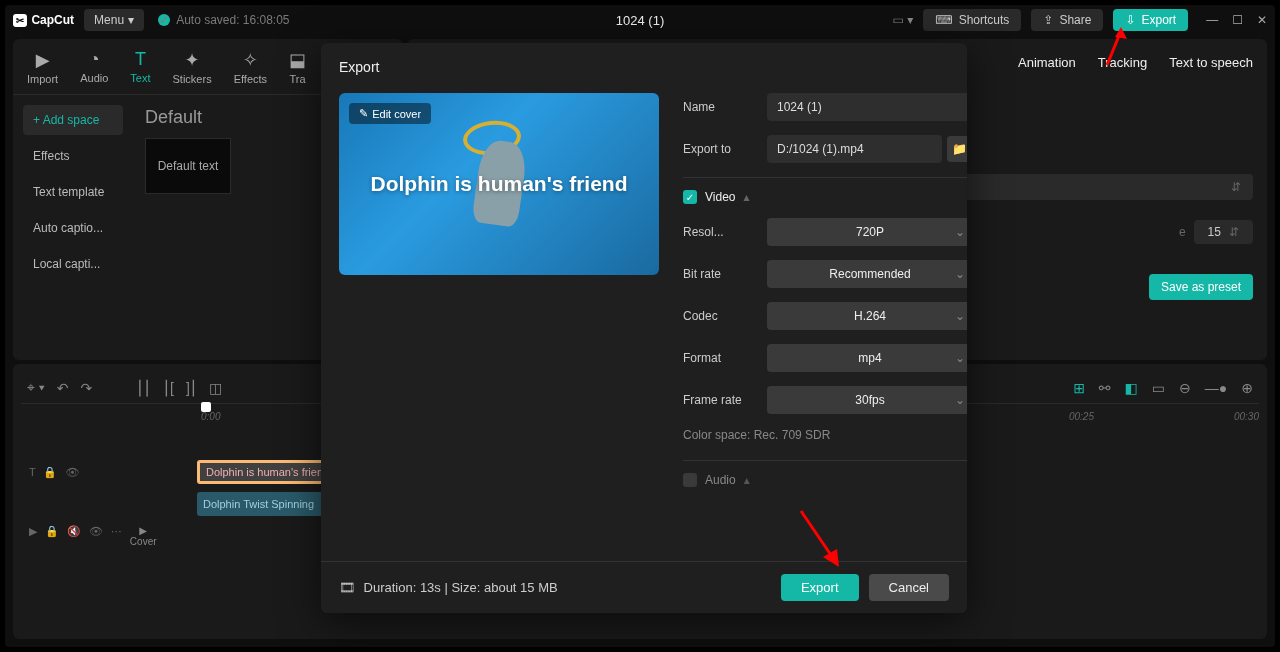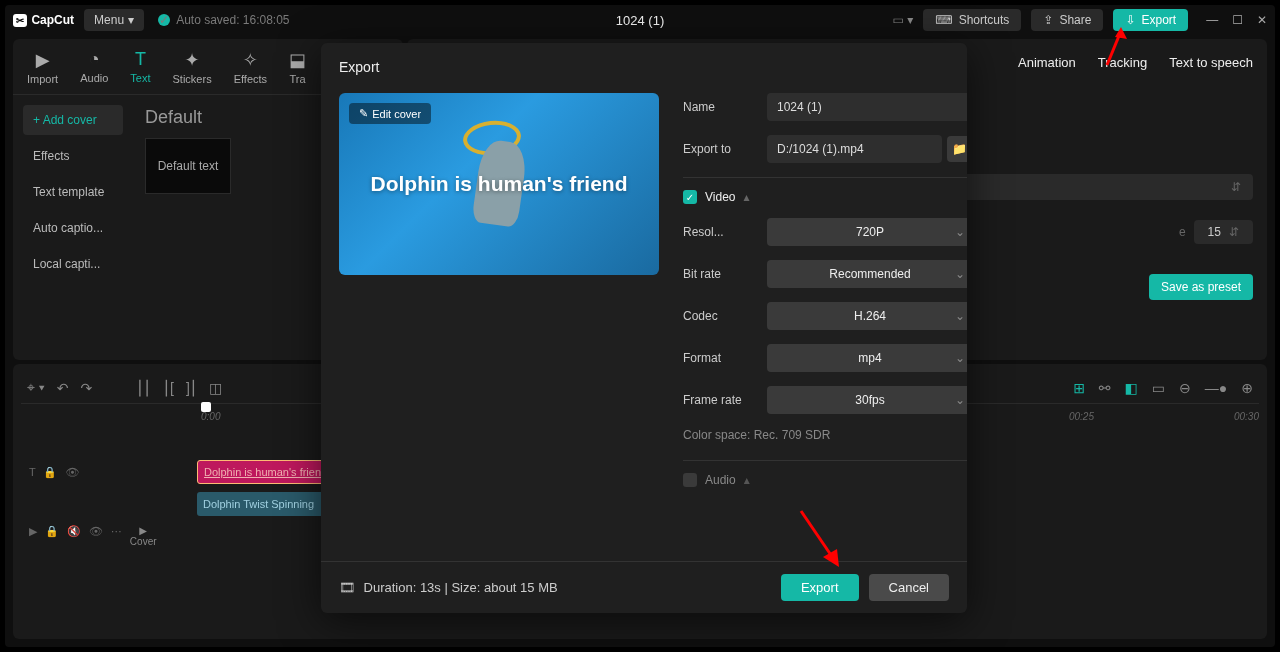--- a/index.html
+++ b/index.html
@@ -48,21 +48,21 @@
 .timeline { flex: 1; background: #1a1a1a; margin: 4px 8px 8px; border-radius: 6px; padding: 8px; color: #aaa; }
 .tl-toolbar { height: 32px; display: flex; align-items: center; gap: 12px; padding: 0 6px; border-bottom: 1px solid #2a2a2a; }
 .tl-icon { color: #888; font-size: 14px; }
 .tl-right { margin-left: auto; display: flex; gap: 14px; }
 .tl-ruler { height: 24px; display: flex; gap: 140px; padding-left: 180px; font-size: 10px; color: #666; align-items: center; position: relative; font-style: italic; }
 .playhead { position: absolute; left: 180px; top: -2px; width: 10px; height: 10px; background: #fff; border-radius: 2px; }
 .tl-tracks { padding-top: 30px; }
 .track-row { height: 28px; display: flex; align-items: center; gap: 6px; margin-bottom: 4px; }
 .track-head { width: 170px; display: flex; gap: 8px; padding-left: 8px; color: #666; font-size: 11px; }
 .clip { height: 24px; border-radius: 3px; font-size: 11px; padding: 0 6px; display: flex; align-items: center; overflow: hidden; }
-.text-clip { background: #be185d; border: 1px solid #fdba74; color: #f0b0b0; width: 140px; text-decoration: underline; }
+.text-clip { background: #404040; border: 3px solid #fdba74; color: #f0b0b0; width: 140px; }
 .video-clip { background: #2a5a6a; color: #a0d0e0; width: 140px; }
 .cover-btn { font-size: 10px; color: #888; text-align: center; }
 .modal { position: absolute; left: 316px; top: 38px; width: 646px; height: 570px; background: #1f1f1f; border-radius: 6px; display: flex; flex-direction: column; box-shadow: 0 8px 40px rgba(0,0,0,0.6); }
 .modal-header { padding: 16px 18px 10px; color: #eee; font-size: 14px; }
 .modal-body { flex: 1; display: flex; padding: 8px 18px; gap: 24px; overflow: hidden; }
 .preview-col { width: 320px; }
 .preview { width: 320px; height: 182px; background: linear-gradient(135deg, #1878b8 0%, #2a9be0 40%, #1a6aa0 100%); border-radius: 6px; position: relative; display: flex; align-items: center; justify-content: center; overflow: hidden; }
 .edit-cover { position: absolute; top: 10px; left: 10px; background: rgba(0,0,0,0.45); color: #fff; padding: 4px 10px; border-radius: 4px; font-size: 11px; display: flex; gap: 4px; align-items: center; }
 .hoop { position: absolute; top: 28px; left: 124px; width: 58px; height: 34px; border: 4px solid #d8b030; border-radius: 50%; transform: rotate(-6deg); }
 .dolphin { position: absolute; width: 46px; height: 84px; background: #8aa0a8; border-radius: 40% 40% 20% 20%; top: 48px; left: 138px; transform: rotate(8deg); }
@@ -157,21 +157,21 @@
               <span class="tab-icon">✧</span>
               <span>Effects</span>
             </div>
           <div class="tab-item">
               <span class="tab-icon">⬓</span>
               <span>Tra</span>
             </div>
         </div>
         <div style="display:flex;flex:1">
           <div class="left-nav">
-            <div class="nav-item active">+ Add cover</div>
+            <div class="nav-item active">+ Add space</div>
             <div class="nav-item">Effects</div>
             <div class="nav-item">Text template</div>
             <div class="nav-item">Auto captio...</div>
             <div class="nav-item">Local capti...</div>
           </div>
           <div class="left-content">
             <div class="default-label">Default</div>
             <div class="text-box">Default text</div>
           </div>
         </div>

